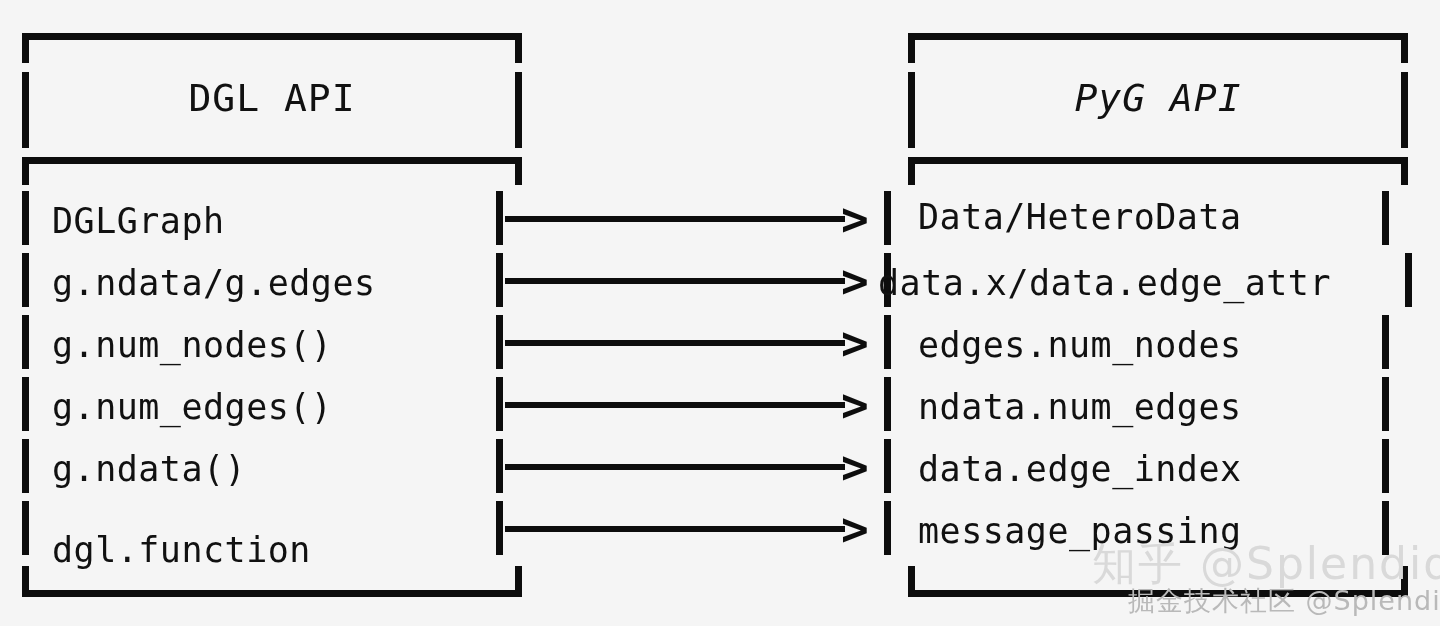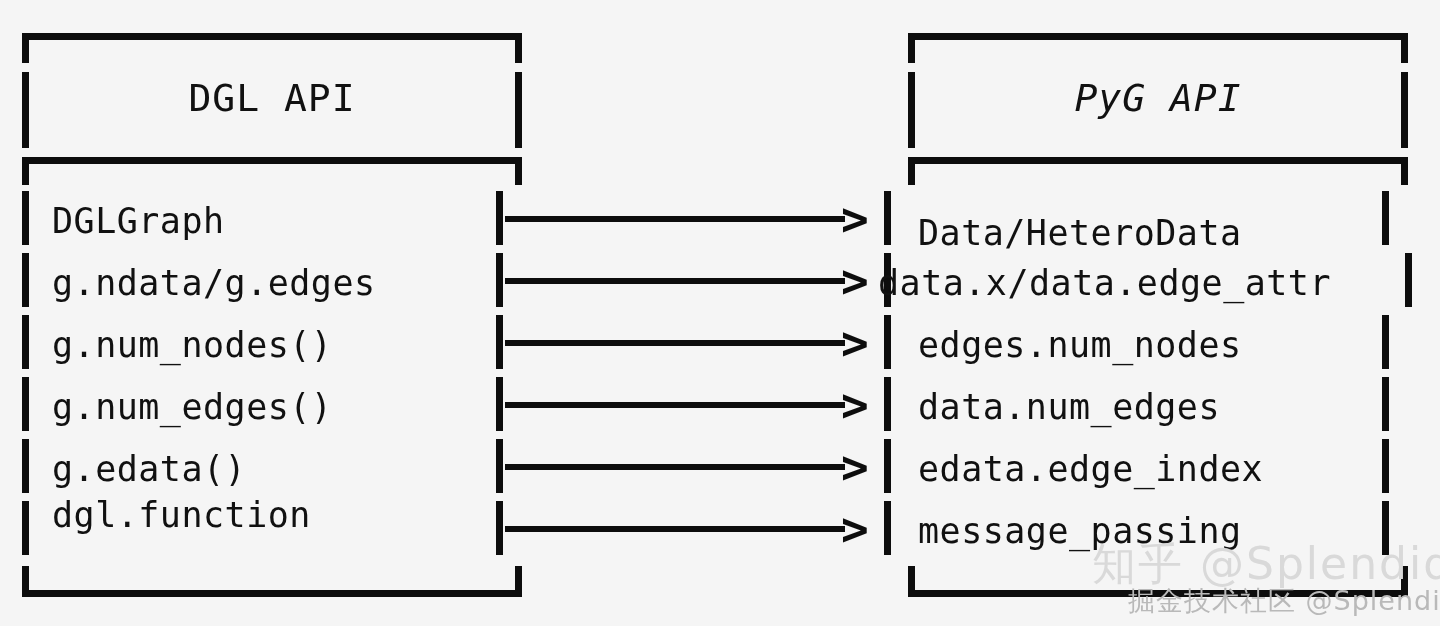--- a/index.html
+++ b/index.html
@@ -118,22 +118,22 @@
     <div class="vline" style="left: 496px; top: 253px; height: 54px; background: rgb(13, 13, 13);"></div>
     <div class="vline" style="left: 496px; top: 315px; height: 54px; background: rgb(13, 13, 13);"></div>
     <div class="vline" style="left: 496px; top: 377px; height: 54px; background: rgb(13, 13, 13);"></div>
     <div class="vline" style="left: 496px; top: 439px; height: 54px; background: rgb(13, 13, 13);"></div>
     <div class="vline" style="left: 496px; top: 501px; height: 54px; background: rgb(13, 13, 13);"></div>
 
     <div class="celltext" style="left:52px; top:200px;">DGLGraph</div>
     <div class="celltext" style="left:52px; top:262px;">g.ndata/g.edges</div>
     <div class="celltext" style="left:52px; top:324px;">g.num_nodes()</div>
     <div class="celltext" style="left:52px; top:386px;">g.num_edges()</div>
-    <div class="celltext" style="left:52px; top:448px;">g.edata()</div>
-    <div class="celltext" style="left:52px; top:494px;">dgl.function</div>
+    <div class="celltext" style="left:52px; top:448px;">g.ndata()</div>
+    <div class="celltext" style="left:52px; top:529px;">dgl.function</div>
 
     <div class="vline" style="left: 22px; top: 566px; height: 31px; background: rgb(13, 13, 13);"></div>
     <div class="vline" style="left: 515px; top: 566px; height: 31px; background: rgb(13, 13, 13);"></div>
     <div class="hline" style="left: 22px; top: 590px; width: 500px; background: rgb(13, 13, 13);"></div>
   </div>
 
   <div>
     <div class="hline" style="left: 505px; top: 216px; width: 340px; height: 6px; background: rgb(13, 13, 13);"></div>
     <div class="arrowhead" style="left:841px; top:196px;">&gt;</div>
 
@@ -173,25 +173,25 @@
     <div class="vline" style="left: 884px; top: 439px; height: 54px; background: rgb(13, 13, 13);"></div>
     <div class="vline" style="left: 884px; top: 501px; height: 54px; background: rgb(13, 13, 13);"></div>
 
     <div class="vline" style="left: 1382px; top: 191px; height: 54px; background: rgb(13, 13, 13);"></div>
     <div class="vline" style="left: 1405px; top: 253px; height: 54px; background: rgb(13, 13, 13);"></div>
     <div class="vline" style="left: 1382px; top: 315px; height: 54px; background: rgb(13, 13, 13);"></div>
     <div class="vline" style="left: 1382px; top: 377px; height: 54px; background: rgb(13, 13, 13);"></div>
     <div class="vline" style="left: 1382px; top: 439px; height: 54px; background: rgb(13, 13, 13);"></div>
     <div class="vline" style="left: 1382px; top: 501px; height: 54px; background: rgb(13, 13, 13);"></div>
 
-    <div class="celltext" style="left:918px; top:212px;">Data/HeteroData</div>
+    <div class="celltext" style="left:918px; top:196px;">Data/HeteroData</div>
     <div class="celltext" style="left:878px; top:262px;">data.x/data.edge_attr</div>
     <div class="celltext" style="left:918px; top:324px;">edges.num_nodes</div>
-    <div class="celltext" style="left:918px; top:386px;">data.num_edges</div>
-    <div class="celltext" style="left:918px; top:448px;">edata.edge_index</div>
+    <div class="celltext" style="left:918px; top:386px;">ndata.num_edges</div>
+    <div class="celltext" style="left:918px; top:448px;">data.edge_index</div>
     <div class="celltext" style="left:918px; top:510px;">message_passing</div>
 
     <div class="vline" style="left: 908px; top: 566px; height: 31px; background: rgb(13, 13, 13);"></div>
     <div class="vline" style="left: 1401px; top: 566px; height: 31px; background: rgb(13, 13, 13);"></div>
     <div class="hline" style="left: 908px; top: 590px; width: 500px; background: rgb(13, 13, 13);"></div>
   </div>
 
   <div class="watermark-main" style="left:1092px; top:540px;">知乎 @Splendid</div>
   <div class="watermark-sub" style="left:1128px; top:586px;">掘金技术社区 @Splendid</div>
 

